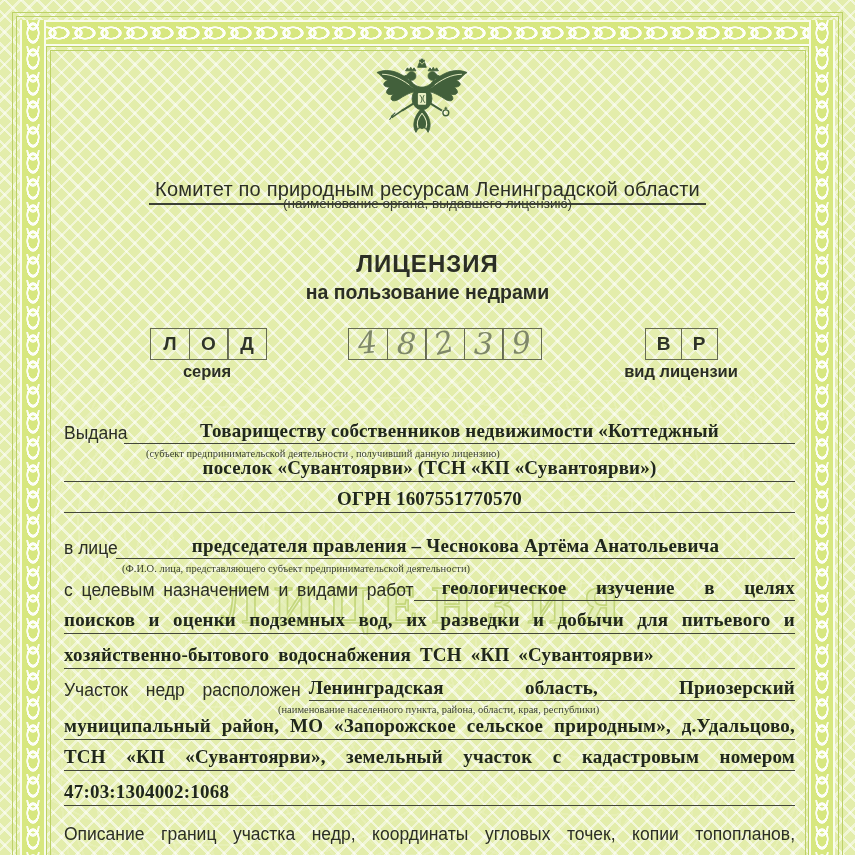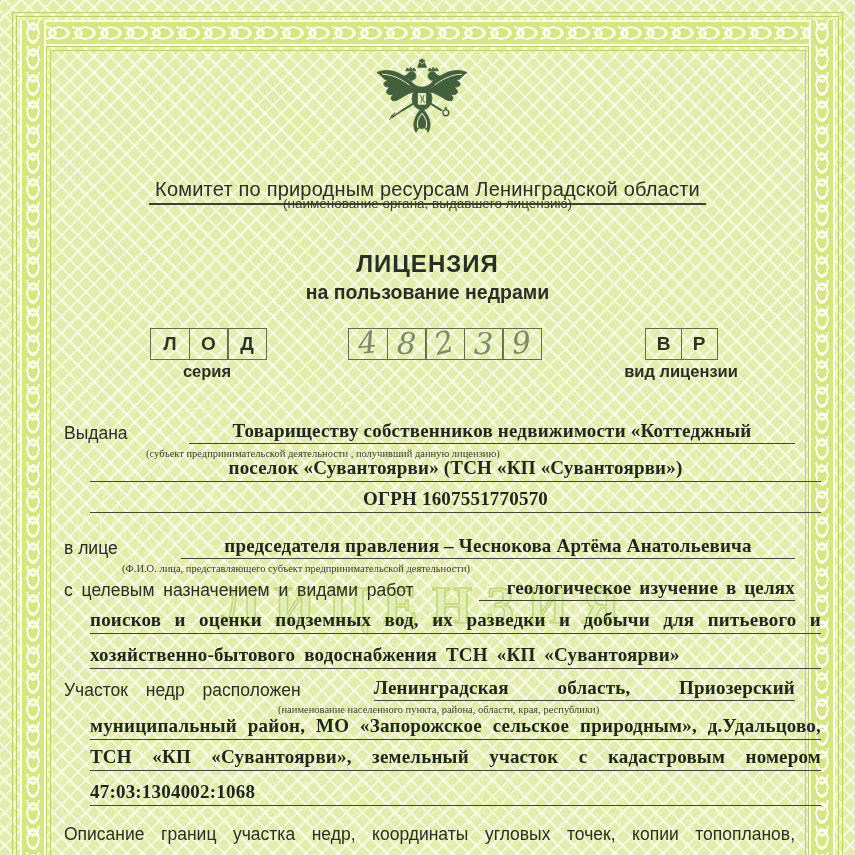--- a/index.html
+++ b/index.html
@@ -78,26 +78,26 @@
   .boxes.number .cell:nth-child(3) span{transform:rotate(-14deg) translateY(-2px);}
   .boxes.number .cell:nth-child(4) span{transform:rotate(2deg)  translateY(-1px);}
   .boxes.number .cell:nth-child(5) span{transform:rotate(-5deg) translateY(-2px);}
   .box-label{position:absolute; top:362px; text-align:center; font-size:16.5px; font-weight:bold; color:#2b2e25;}
   .box-label.series{left:150px; width:114px;}
   .box-label.number{left:348px; width:190px;}
   .box-label.kind{left:612px; width:138px;}
   
   .row{position:absolute; left:64px; width:731px; font-size:17.5px;}
   .row .lbl{white-space:nowrap; padding-top:2px;}
-  .row.flex{display:flex; align-items:flex-end;gap:39px;}
+  .row.flex{display:flex; align-items:flex-end;}
   .seg{flex:1; border-bottom:1.5px solid #43473a; padding-bottom:1px;}
   .full{border-bottom:1.5px solid #43473a; padding-bottom:2px;}
   .serif{
     font-family:"Liberation Serif", serif; font-weight:bold; font-size:19px;
-    color:#20271c; letter-spacing:.2px;margin-left:26px;
+    color:#20271c; letter-spacing:.2px;
   }
   .center{text-align:center;}
   .just{text-align:justify; text-align-last:justify;}
   .hint{
     position:absolute; font-family:"Liberation Serif", serif; font-size:10.5px; color:#3a4031;
     white-space:nowrap;
   }
   .ws-wide{word-spacing:13px;}
   .ws-med{word-spacing:4px;}
 </style>

